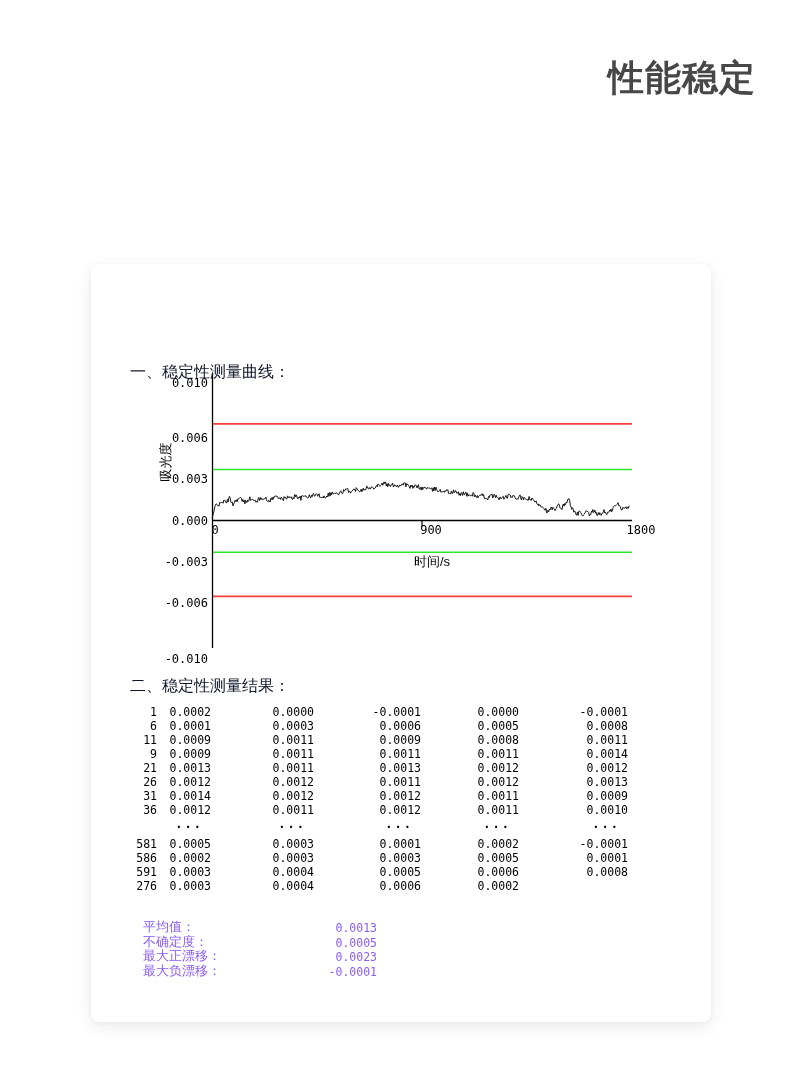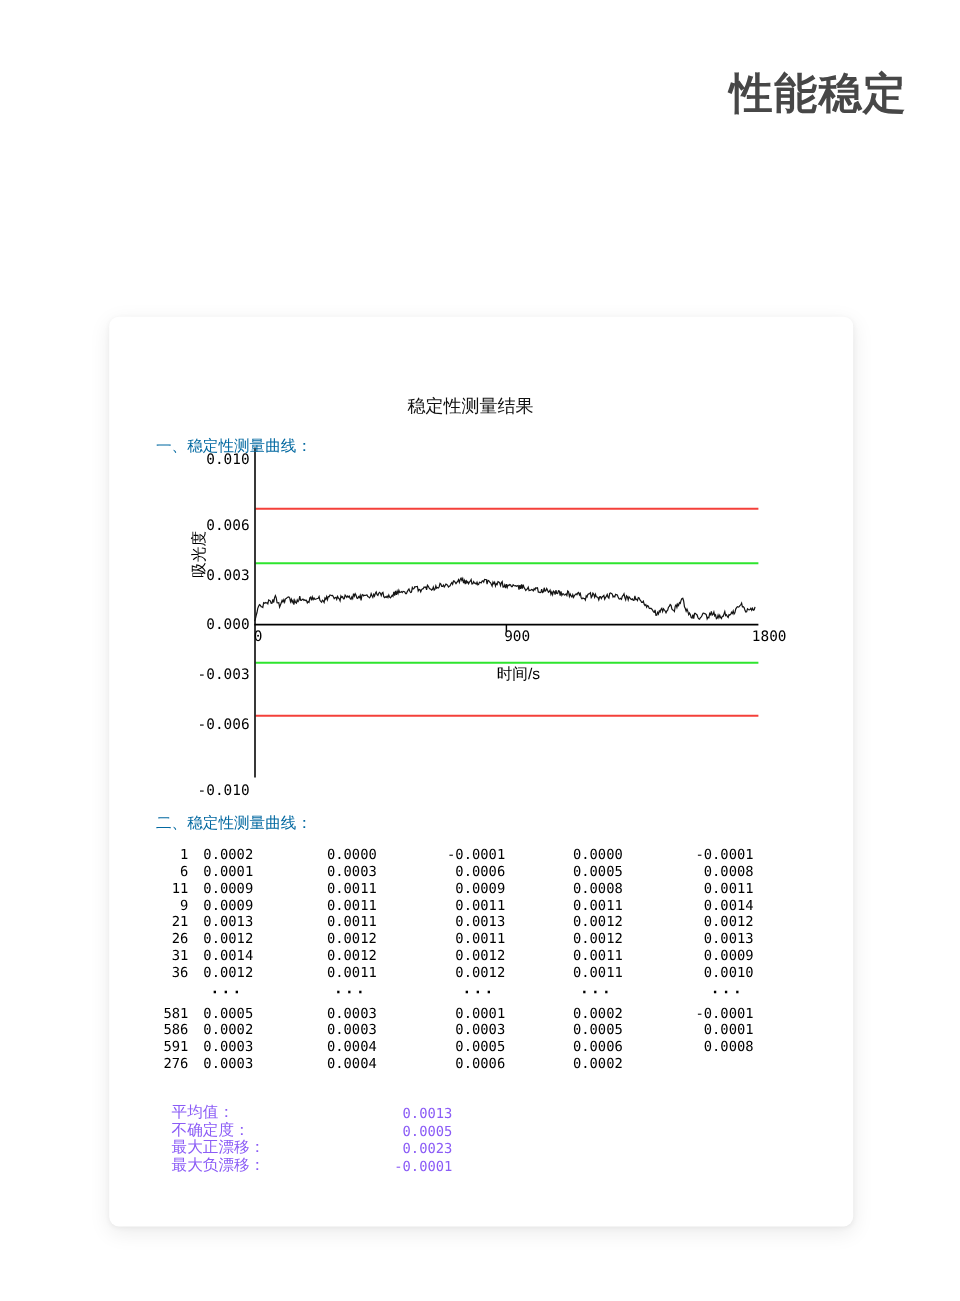--- a/index.html
+++ b/index.html
@@ -16,21 +16,21 @@
   
   .card{
     position:absolute;left:91px;top:264px;width:620px;height:758px;
     background:#ffffff;border-radius:8px;
     box-shadow:0 5px 18px rgba(0,0,0,.08), 0 1px 4px rgba(0,0,0,.05);
   }
   .report-title{
     position:absolute;top:65px;left:0;width:602px;text-align:center;
     font-size:15px;color:#111;
   }
-  .section-heading{position:absolute;left:39px;font-size:13px;color:#0369a1;line-height:16px;}
+  .section-heading{position:absolute;left:39px;font-size:16px;color:#0f172a;line-height:16px;}
   .sec1{top:100px;}
   .sec2{top:414px;}
   .chart-svg{position:absolute;left:0;top:0;}
   
   .meas-table{
     position:absolute;left:0;top:441px;
     font-family:"DejaVu Sans Mono", monospace;font-size:11.5px;color:#000;
   }
   .trow{display:grid;grid-template-columns:66px 54px 103px 107px 98px 109px;height:14px;line-height:14px;}
   .trow.dots-row{height:20px;line-height:20px;}
@@ -64,23 +64,22 @@
       <text x="117" y="301.9" text-anchor="end" font-size="12" font-family="&quot;DejaVu Sans Mono&quot;, monospace" fill="#000">-0.003</text>
       <text x="117" y="343.3" text-anchor="end" font-size="12" font-family="&quot;DejaVu Sans Mono&quot;, monospace" fill="#000">-0.006</text>
       <text x="117" y="398.5" text-anchor="end" font-size="12" font-family="&quot;DejaVu Sans Mono&quot;, monospace" fill="#000">-0.010</text>
       <text x="124" y="270" text-anchor="middle" font-size="12" font-family="&quot;DejaVu Sans Mono&quot;, monospace" fill="#000">0</text>
       <text x="340" y="270" text-anchor="middle" font-size="12" font-family="&quot;DejaVu Sans Mono&quot;, monospace" fill="#000">900</text>
       <text x="550" y="270" text-anchor="middle" font-size="12" font-family="&quot;DejaVu Sans Mono&quot;, monospace" fill="#000">1800</text>
       <text x="75" y="202" text-anchor="middle" font-size="13" fill="#000" transform="rotate(-90 75 198)">吸光度</text>
       <text x="341" y="302" text-anchor="middle" font-size="13" fill="#000">时间/s</text>
       <polyline points="121.00,253.38 121.70,252.27 122.40,249.15 123.10,246.65 123.80,242.96 124.50,241.17 125.20,239.85 125.90,240.37 126.60,241.66 127.30,241.70 128.00,242.26 128.70,238.30 129.40,238.73 130.10,238.08 130.80,238.62 131.50,238.26 132.20,239.20 132.90,235.97 133.60,236.46 134.30,236.78 135.00,238.78 135.70,238.70 136.40,235.40 137.10,238.08 137.80,234.07 138.50,232.37 139.20,234.18 139.90,238.33 140.60,238.45 141.30,238.18 142.00,241.90 142.70,240.13 143.40,238.26 144.10,236.27 144.80,237.64 145.50,235.73 146.20,237.72 146.90,234.91 147.60,234.73 148.30,234.03 149.00,233.53 149.70,233.48 150.40,234.28 151.10,237.48 151.80,235.42 152.50,237.84 153.20,236.30 153.90,239.95 154.60,236.20 155.30,238.04 156.00,238.62 156.70,235.92 157.40,237.34 158.10,236.15 158.80,232.77 159.50,236.25 160.20,236.29 160.90,235.43 161.60,235.32 162.30,236.39 163.00,235.82 163.70,236.50 164.40,236.24 165.10,238.37 165.80,237.37 166.50,238.00 167.20,234.17 167.90,233.56 168.60,236.40 169.30,233.45 170.00,235.65 170.70,234.35 171.40,235.48 172.10,235.27 172.80,235.01 173.50,234.71 174.20,234.51 174.90,233.13 175.60,236.27 176.30,237.09 177.00,237.82 177.70,236.19 178.40,236.72 179.10,238.05 179.80,234.39 180.50,235.41 181.20,233.24 181.90,235.74 182.60,233.06 183.30,233.32 184.00,231.87 184.70,232.06 185.40,232.27 186.10,232.16 186.80,233.25 187.50,234.85 188.20,234.07 188.90,233.76 189.60,235.49 190.30,233.02 191.00,234.37 191.70,234.96 192.40,236.74 193.10,232.56 193.80,233.77 194.50,233.31 195.20,234.97 195.90,234.89 196.60,231.85 197.30,232.77 198.00,233.88 198.70,232.70 199.40,233.51 200.10,232.73 200.80,234.86 201.50,235.37 202.20,233.51 202.90,234.81 203.60,230.70 204.30,232.77 205.00,230.74 205.70,232.04 206.40,234.40 207.10,234.71 207.80,233.15 208.50,233.96 209.20,232.15 209.90,236.36 210.60,231.89 211.30,231.53 212.00,232.56 212.70,232.09 213.40,232.11 214.10,231.97 214.80,231.73 215.50,233.19 216.20,233.45 216.90,234.21 217.60,233.37 218.30,230.67 219.00,232.45 219.70,233.81 220.40,231.32 221.10,232.73 221.80,230.47 222.50,229.27 223.20,231.63 223.90,232.27 224.60,230.35 225.30,229.58 226.00,230.34 226.70,232.32 227.40,230.22 228.10,229.65 228.80,233.25 229.50,234.07 230.20,233.35 230.90,233.83 231.60,232.84 232.30,233.98 233.00,231.85 233.70,233.68 234.40,234.17 235.10,233.12 235.80,232.08 236.50,232.98 237.20,229.15 237.90,232.38 238.60,228.35 239.30,231.69 240.00,228.70 240.70,230.74 241.40,227.94 242.10,229.77 242.80,229.57 243.50,229.03 244.20,229.78 244.90,228.81 245.60,228.89 246.30,229.32 247.00,230.68 247.70,230.70 248.40,228.99 249.10,227.75 249.80,226.79 250.50,228.69 251.20,229.76 251.90,229.34 252.60,225.52 253.30,226.78 254.00,226.51 254.70,224.87 255.40,224.99 256.10,224.73 256.80,224.66 257.50,228.47 258.20,227.16 258.90,227.34 259.60,229.15 260.30,227.43 261.00,226.73 261.70,226.60 262.40,225.18 263.10,225.51 263.80,225.14 264.50,227.55 265.20,223.62 265.90,224.54 266.60,225.89 267.30,226.73 268.00,226.92 268.70,227.78 269.40,227.25 270.10,225.16 270.80,227.74 271.50,226.94 272.20,224.21 272.90,226.26 273.60,225.65 274.30,225.99 275.00,224.94 275.70,222.07 276.40,222.70 277.10,224.67 277.80,224.74 278.50,223.59 279.20,225.15 279.90,224.07 280.60,222.77 281.30,223.06 282.00,223.78 282.70,225.15 283.40,224.56 284.10,224.18 284.80,222.51 285.50,221.57 286.20,222.87 286.90,220.15 287.60,220.20 288.30,221.31 289.00,222.41 289.70,221.39 290.40,220.56 291.10,219.02 291.80,221.28 292.50,218.96 293.20,217.82 293.90,219.64 294.60,218.12 295.30,221.86 296.00,219.74 296.70,222.79 297.40,219.36 298.10,221.76 298.80,220.79 299.50,222.52 300.20,221.09 300.90,220.34 301.60,219.00 302.30,222.74 303.00,222.54 303.70,220.68 304.40,221.91 305.10,221.92 305.80,222.79 306.50,221.12 307.20,223.30 307.90,222.91 308.60,221.12 309.30,221.37 310.00,221.77 310.70,220.37 311.40,219.99 312.10,221.12 312.80,218.87 313.50,218.91 314.20,218.92 314.90,222.74 315.60,219.58 316.30,219.97 317.00,220.97 317.70,221.50 318.40,222.88 319.10,224.39 319.80,221.04 320.50,222.48 321.20,221.15 321.90,224.40 322.60,222.39 323.30,223.20 324.00,220.73 324.70,221.05 325.40,221.76 326.10,224.01 326.80,221.66 327.50,220.62 328.20,225.14 328.90,225.04 329.60,223.35 330.30,226.15 331.00,222.87 331.70,225.59 332.40,223.63 333.10,224.00 333.80,223.16 334.50,223.45 335.20,224.84 335.90,224.89 336.60,223.36 337.30,223.97 338.00,224.23 338.70,224.08 339.40,224.59 340.10,224.18 340.80,223.98 341.50,227.39 342.20,223.67 342.90,226.79 343.60,223.04 344.30,226.58 345.00,223.19 345.70,225.63 346.40,226.69 347.10,228.09 347.80,227.30 348.50,226.66 349.20,225.33 349.90,228.22 350.60,227.92 351.30,227.88 352.00,227.21 352.70,227.47 353.40,228.38 354.10,226.61 354.80,227.48 355.50,225.81 356.20,226.07 356.90,225.88 357.60,229.40 358.30,229.38 359.00,229.87 359.70,229.80 360.40,226.96 361.10,229.67 361.80,229.17 362.50,225.80 363.20,228.74 363.90,228.15 364.60,226.46 365.30,227.91 366.00,229.50 366.70,228.91 367.40,227.73 368.10,231.27 368.80,229.38 369.50,231.57 370.20,228.55 370.90,229.19 371.60,231.45 372.30,227.71 373.00,230.61 373.70,230.72 374.40,228.31 375.10,228.48 375.80,232.34 376.50,228.85 377.20,232.09 377.90,230.94 378.60,230.94 379.30,231.87 380.00,231.59 380.70,230.97 381.40,232.20 382.10,228.46 382.80,229.19 383.50,233.00 384.20,231.03 384.90,232.59 385.60,233.56 386.30,231.54 387.00,233.77 387.70,232.26 388.40,231.52 389.10,230.82 389.80,231.62 390.50,230.18 391.20,229.70 391.90,231.82 392.60,230.51 393.30,234.13 394.00,235.03 394.70,234.28 395.40,234.65 396.10,234.78 396.80,236.01 397.50,232.52 398.20,233.44 398.90,231.31 399.60,230.89 400.30,230.79 401.00,229.98 401.70,234.01 402.40,232.81 403.10,230.29 403.80,231.24 404.50,233.64 405.20,231.20 405.90,233.25 406.60,233.50 407.30,233.89 408.00,235.89 408.70,233.30 409.40,233.19 410.10,234.80 410.80,233.49 411.50,232.91 412.20,232.25 412.90,235.35 413.60,233.83 414.30,232.93 415.00,231.39 415.70,233.74 416.40,234.46 417.10,230.56 417.80,230.18 418.50,230.53 419.20,231.02 419.90,233.59 420.60,232.81 421.30,233.44 422.00,231.21 422.70,231.56 423.40,231.82 424.10,233.49 424.80,235.01 425.50,235.19 426.20,234.58 426.90,235.39 427.60,233.02 428.30,232.24 429.00,230.85 429.70,233.92 430.40,235.85 431.10,232.51 431.80,233.38 432.50,235.91 433.20,233.34 433.90,234.16 434.60,235.21 435.30,235.65 436.00,235.09 436.70,236.31 437.40,236.17 438.10,232.47 438.80,235.62 439.50,235.41 440.20,236.47 440.90,234.01 441.60,234.38 442.30,235.90 443.00,236.65 443.70,237.90 444.40,237.90 445.10,236.88 445.80,239.47 446.50,240.56 447.20,239.85 447.90,241.96 448.60,240.65 449.30,241.20 450.00,242.87 450.70,243.11 451.40,242.79 452.10,243.45 452.80,244.41 453.50,245.87 454.20,246.27 454.90,244.22 455.60,248.76 456.30,248.60 457.00,246.30 457.70,247.73 458.40,245.07 459.10,245.97 459.80,243.79 460.50,242.95 461.20,245.69 461.90,243.36 462.60,244.29 463.30,245.16 464.00,246.64 464.70,245.10 465.40,244.50 466.10,241.83 466.80,241.30 467.50,239.79 468.20,240.45 468.90,243.42 469.60,244.37 470.30,244.53 471.00,245.57 471.70,241.12 472.40,239.99 473.10,242.21 473.80,239.47 474.50,240.66 475.20,238.18 475.90,238.79 476.60,236.11 477.30,234.82 478.00,234.61 478.70,236.82 479.40,241.70 480.10,243.05 480.80,245.40 481.50,243.67 482.20,245.44 482.90,248.19 483.60,246.88 484.30,248.25 485.00,250.69 485.70,251.09 486.40,248.10 487.10,251.49 487.80,247.17 488.50,247.08 489.20,247.84 489.90,248.47 490.60,250.58 491.30,251.62 492.00,251.93 492.70,250.63 493.40,250.03 494.10,248.76 494.80,247.05 495.50,247.01 496.20,247.48 496.90,247.52 497.60,248.38 498.30,251.80 499.00,250.37 499.70,250.78 500.40,247.28 501.10,248.26 501.80,245.50 502.50,248.64 503.20,248.03 503.90,245.97 504.60,249.26 505.30,248.41 506.00,251.70 506.70,251.19 507.40,248.60 508.10,250.80 508.80,248.65 509.50,250.47 510.20,251.39 510.90,249.55 511.60,249.58 512.30,247.70 513.00,245.59 513.70,248.98 514.40,248.25 515.10,249.75 515.80,250.61 516.50,248.17 517.20,248.51 517.90,248.01 518.60,246.25 519.30,247.22 520.00,245.09 520.70,247.77 521.40,246.73 522.10,243.57 522.80,242.41 523.50,241.59 524.20,241.90 524.90,241.56 525.60,240.72 526.30,240.11 527.00,238.62 527.70,241.72 528.40,241.62 529.10,242.26 529.80,244.64 530.50,246.05 531.20,245.85 531.90,243.28 532.60,243.90 533.30,244.24 534.00,243.98 534.70,242.84 535.40,244.55 536.10,242.89 536.80,244.47 537.50,244.12 538.20,241.74" fill="none" stroke="#141414" stroke-width="1"></polyline>
     </svg>
-  <div class="report-title">稳定性测量结果</div>
   <div class="section-heading sec1">一、稳定性测量曲线：</div>
-  <div class="section-heading sec2">二、稳定性测量曲线：</div>
+  <div class="section-heading sec2">二、稳定性测量结果：</div>
   <div class="meas-table" id="measTable">
       <div class="trow">
         <div class="tcell">1</div>
         <div class="tcell">0.0002</div>
         <div class="tcell">0.0000</div>
         <div class="tcell">-0.0001</div>
         <div class="tcell">0.0000</div>
         <div class="tcell">-0.0001</div>
       </div>
       <div class="trow">

